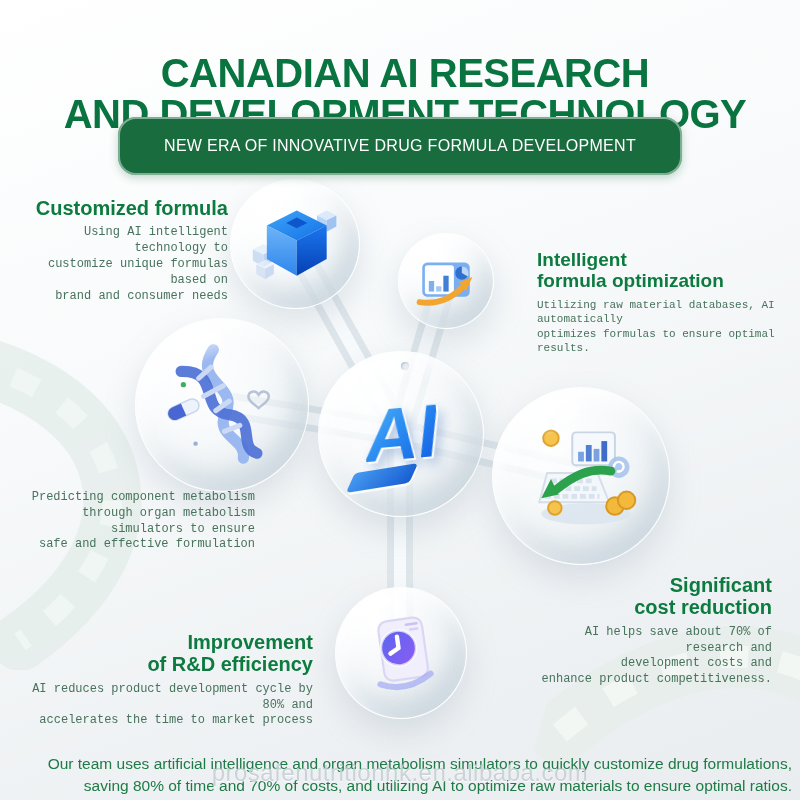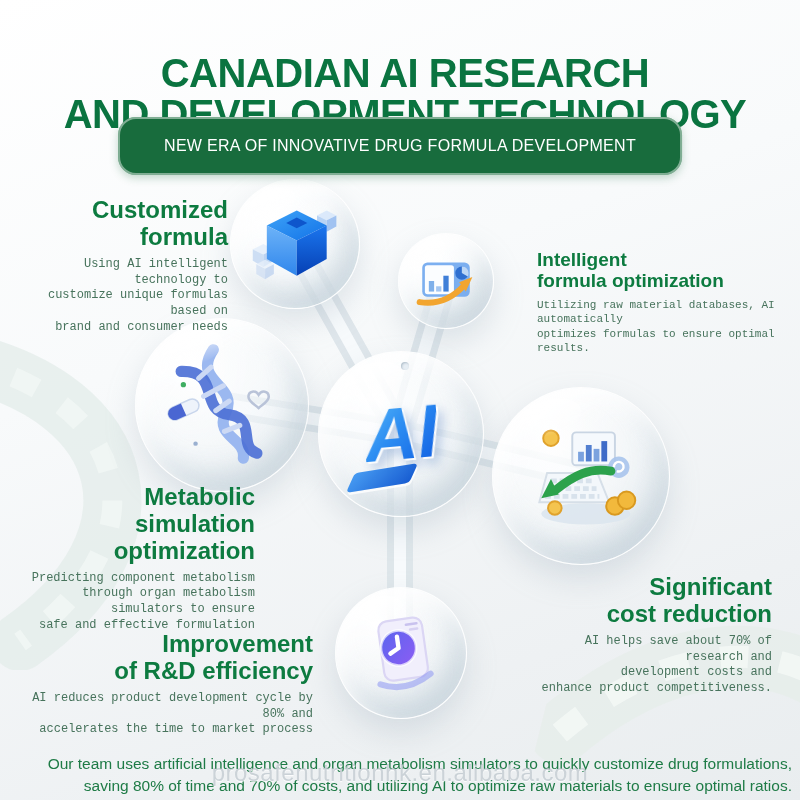--- a/index.html
+++ b/index.html
@@ -48,21 +48,21 @@
   .ai-chip{
     position:absolute;left:34px;bottom:28px;width:58px;height:20px;border-radius:4px;
     background:linear-gradient(120deg,#3e97f2,#0d55d0);
     transform:skewX(-32deg) rotate(-10deg);opacity:.95;
     box-shadow:2px 3px 0 rgba(255,255,255,.85);
   }
   .ai-dot{position:absolute;top:10px;left:50%;width:8px;height:8px;border-radius:50%;
     background:#e7eef4;box-shadow:inset 1px 1px 2px rgba(140,160,175,.6);}
 
   .feature{position:absolute;z-index:3;}
-  .feat-title{margin:0;color:#0d7b40;font-weight:bold;font-size:24px;line-height:1.12;}
+  .feat-title{margin:0;color:#0d7b40;font-weight:bold;font-size:20px;line-height:1.12;}
   .feat-title .tline{display:block;}
   .feat-desc{margin:6px 0 0 0;color:#47735c;font-size:12px;line-height:1.32;font-family:Liberation Mono, monospace;}
   .feat-desc .ln{display:block;}
   .align-right{text-align:right;}
   .align-left{text-align:left;}
   .desc-sm{font-size:11px;}
 
   .footer-summary{
     position:absolute;top:737px;left:10px;right:8px;text-align:right;z-index:3;
     color:#1e7b46;font-size:15.5px;line-height:1.42;
@@ -248,24 +248,20 @@
       <span class="tline">Intelligent</span>
       <span class="tline">formula optimization</span>
     </h2>
     <p class="feat-desc desc-sm">
       <span class="ln">Utilizing raw material databases, AI automatically</span>
       <span class="ln">optimizes formulas to ensure optimal results.</span>
     </p>
   </section>
 
   <section class="feature align-right" style="right:545px;top:484px;width:250px;">
-    <h2 class="feat-title">
-      <span class="tline">Metabolic</span>
-      <span class="tline">simulation optimization</span>
-    </h2>
     <p class="feat-desc">
       <span class="ln">Predicting component metabolism</span>
       <span class="ln">through organ metabolism simulators to ensure</span>
       <span class="ln">safe and effective formulation</span>
     </p>
   </section>
 
   <section class="feature align-left" style="left:522px;top:574px;width:250px;text-align:right;">
     <h2 class="feat-title">
       <span class="tline">Significant</span>

